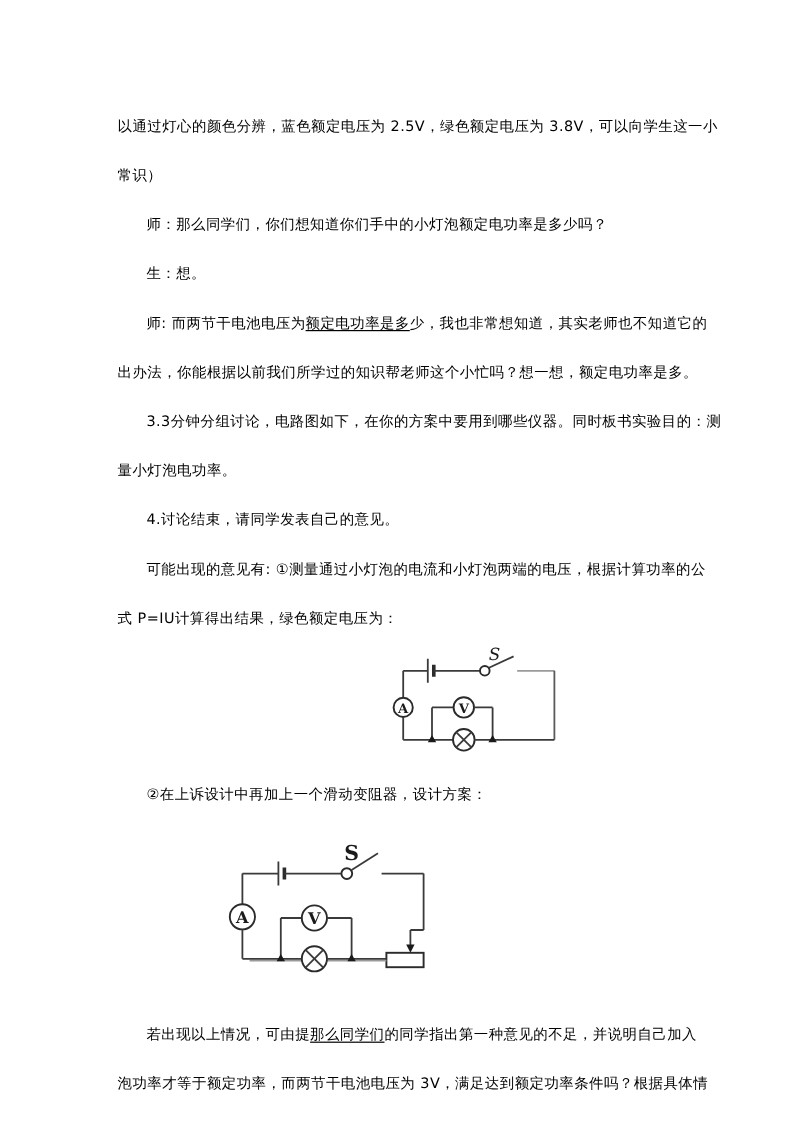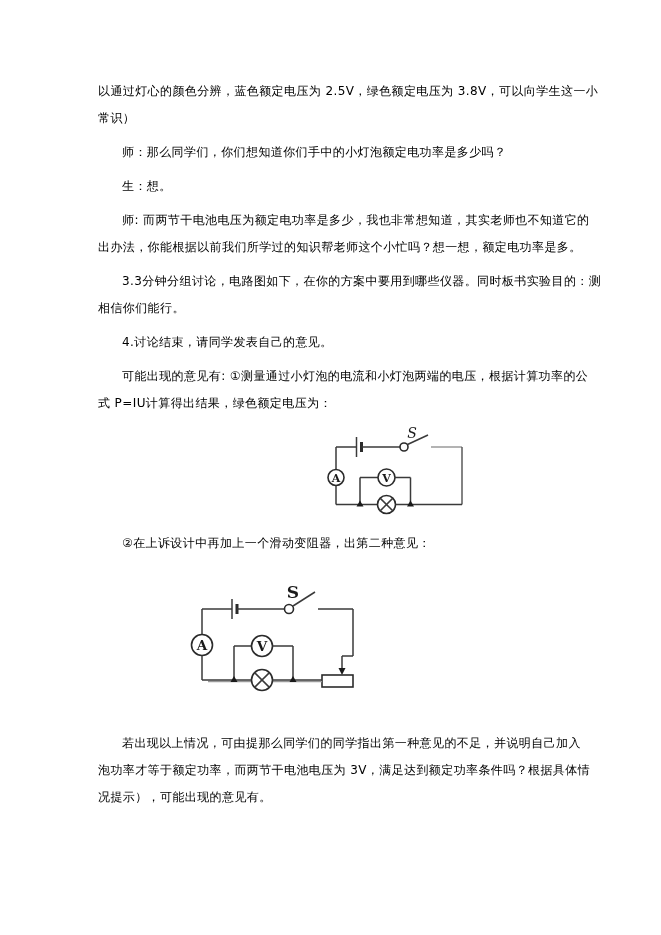--- a/index.html
+++ b/index.html
@@ -7,23 +7,23 @@
     width:661px; height:935px;
     background:#ffffff;
     color:#000000;
     font-family:"DejaVu Sans", sans-serif;
     font-size:12px;
     overflow:hidden;
     position:relative;
   }
   .doc { padding:78px 81px 0 98px; }
   .para { margin:0 0 7px 0; }
-  .line { height:27px; line-height:27px; white-space:nowrap; letter-spacing:0.4px; }
+  .line { height:27px; line-height:27px; white-space:nowrap; letter-spacing:0.4px;margin-top:14px; }
   .indent { padding-left:24px; }
-  .u { text-underline-offset:2px; }
+  .u { text-decoration:underline; text-underline-offset:2px; }
   .circuit1 { margin:9px 0 7px 227px; width:145px; height:97px; }
   .circuit2 { margin:26px 0 0 90px; width:172px; height:112px; }
   .p-last { margin-top:35px; }
   svg { display:block; }
   .wire { stroke:#3a3a3a; stroke-width:1.5; fill:none; }
   .wire-light { stroke:#9a9a9a; stroke-width:1.5; fill:none; }
   .wire-mid { stroke:#5a5a5a; stroke-width:1.5; fill:none; }
   .thick { stroke:#2b2b2b; stroke-width:3; }
   .comp { stroke:#2b2b2b; stroke-width:1.6; fill:#ffffff; }
   .fillblk { fill:#1a1a1a; stroke:none; }
@@ -49,21 +49,21 @@
     <div class="line indent"><span>生：想。</span></div>
   </div>
 
   <div class="para">
     <div class="line indent"><span>师: 而两节干电池电压为</span><span class="u">额定电功率是多</span><span>少，我也非常想知道，其实老师也不知道它的</span></div>
     <div class="line"><span>出办法，你能根据以前我们所学过的知识帮老师这个小忙吗？想一想，额定电功率是多。</span></div>
   </div>
 
   <div class="para">
     <div class="line indent"><span>3.3分钟分组讨论，电路图如下，在你的方案中要用到哪些仪器。同时板书实验目的：测</span></div>
-    <div class="line"><span>相信你们能行。</span></div>
+    <div class="line"><span>量小灯泡电功率。</span></div>
   </div>
 
   <div class="para">
     <div class="line indent"><span>4.讨论结束，请同学发表自己的意见。</span></div>
   </div>
 
   <div class="para">
     <div class="line indent"><span>可能出现的意见有: ①测量通过小灯泡的电流和小灯泡两端的电压，根据计算功率的公</span></div>
     <div class="line"><span>式 P=IU计算得出结果，绿色额定电压为：</span></div>
   </div>
@@ -109,21 +109,21 @@
       </g>
       <line class="wire" x1="70" y1="51.5" x2="85.5" y2="51.5"></line>
       <line class="wire" x1="35" y1="51.5" x2="35" y2="78.5"></line>
       <line class="wire" x1="85.5" y1="51.5" x2="85.5" y2="78.5"></line>
       <polygon class="fillblk" points="31.5,80.5 38.5,80.5 35,74.5"></polygon>
       <polygon class="fillblk" points="82,80.5 89,80.5 85.5,74.5"></polygon>
     </svg>
   </div>
 
   <div class="para">
-    <div class="line indent"><span>②在上诉设计中再加上一个滑动变阻器，出第二种意见：</span></div>
+    <div class="line indent"><span>②在上诉设计中再加上一个滑动变阻器，设计方案：</span></div>
   </div>
 
   <div class="circuit2">
     <svg width="172" height="112" viewBox="0 0 172 112">
 
       <line class="wire" x1="14" y1="26" x2="44" y2="26"></line>
       <g>
         <line class="wire" x1="44" y1="16" x2="44" y2="36"></line>
         <line class="thick" x1="49" y1="21" x2="49" y2="31"></line>
       </g>

